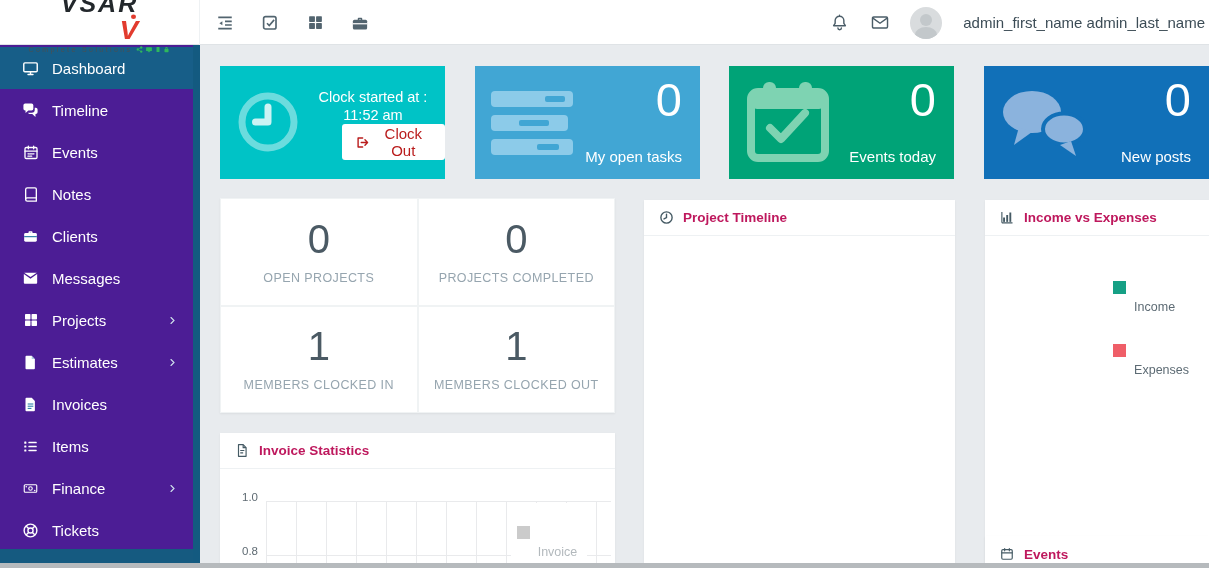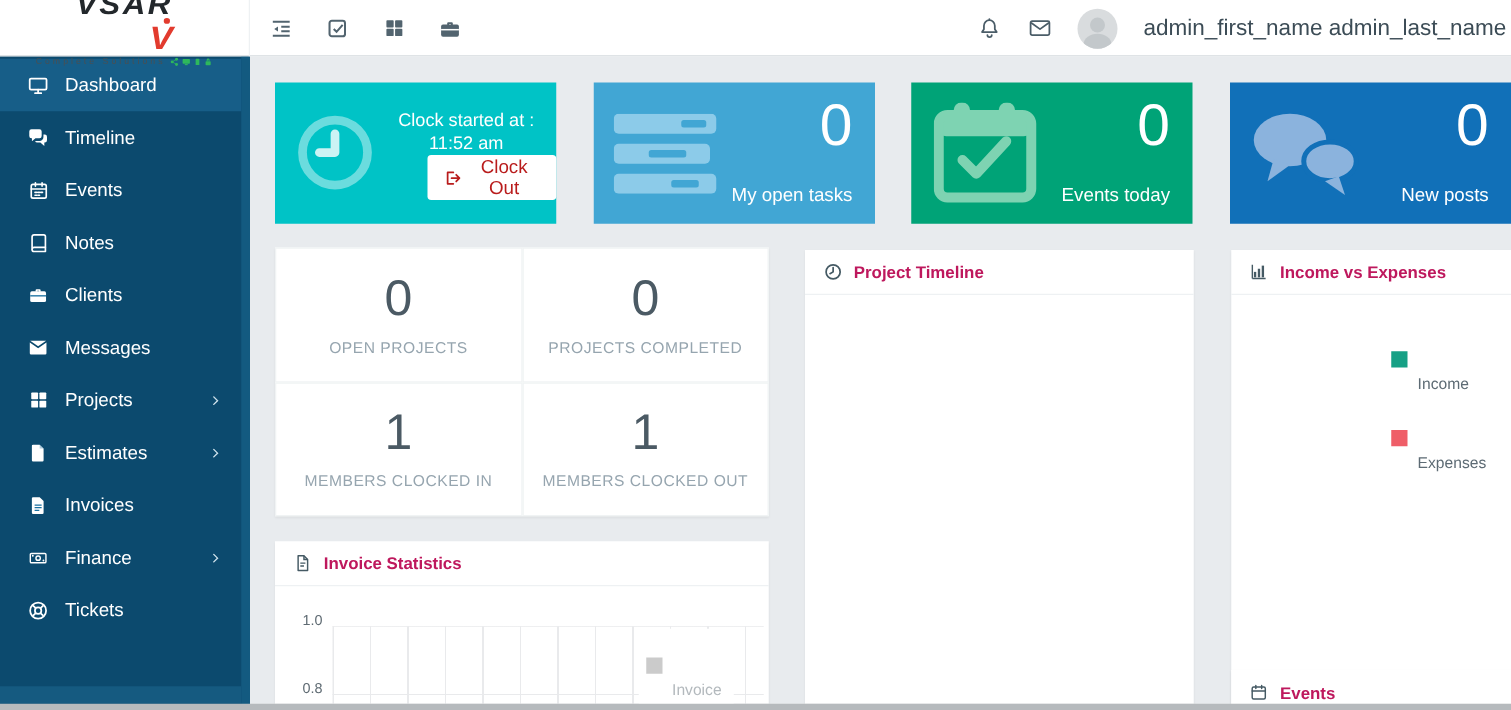--- a/index.html
+++ b/index.html
@@ -18,24 +18,24 @@
   .mini-icons { display:flex; gap:2px; align-items:center; }
 
   .top-icons { position:absolute; left:210px; top:0; height:45px; display:flex; align-items:center; gap:27px; padding-left:6px; }
   .top-icon { width:18px; height:18px; color:#52646f; cursor:pointer; display:flex; align-items:center; justify-content:center; }
 
   .header-right { position:absolute; right:4px; top:0; height:45px; display:flex; align-items:center; gap:21px; }
   .hdr-glyph { width:19px; height:19px; color:#4b5d68; cursor:pointer; }
   .avatar { width:32px; height:32px; border-radius:50%; background:#d9dcde; position:relative; overflow:hidden; cursor:pointer; }
   .avatar .head { position:absolute; left:10px; top:7px; width:12px; height:12px; border-radius:50%; background:#c3c8cb; }
   .avatar .body { position:absolute; left:5px; top:20px; width:22px; height:16px; border-radius:50%; background:#c3c8cb; }
-  .user-name { font-size:18px; color:#3c4c56; cursor:pointer; white-space:nowrap;text-align:right; }
+  .user-name { font-size:15px; color:#3c4c56; cursor:pointer; white-space:nowrap;text-align:right; }
 
   
-  .sidebar { position:absolute; top:45px; left:0; width:200px; height:523px; background:#0c4a6e; z-index:20; }
+  .sidebar { position:absolute; top:45px; left:0; width:200px; height:523px; background:#4c1d95; z-index:20; }
   .sidebar-scroll { position:absolute; right:0; top:0; width:7px; height:100%; background:#135a80; }
   .side-item { position:relative; height:42px; display:flex; align-items:center; cursor:pointer; width:193px; }
   .side-item.active { background:#175e88; }
   .side-icon { position:absolute; left:22px; width:17px; height:17px; color:#fff; display:flex; align-items:center; justify-content:center; }
   .side-label { position:absolute; left:52px; color:#fff; font-size:15px; }
   .side-caret { position:absolute; right:16px; width:9px; height:9px; color:#cfe2ec; }
   .side-bottom { position:absolute; bottom:5px; left:0; width:193px; height:14px; background:#155a80; }
 
   
   .card { position:absolute; top:66px; height:113px; width:225px; color:#fff; cursor:pointer; }
@@ -264,20 +264,33 @@
   <div class="side-item">
     <span class="side-icon">
         <svg width="15" height="16" viewBox="0 0 24 24" fill="#fff">
           <path d="M5 2h9l5 5v15a1.5 1.5 0 01-1.5 1.5h-12A1.5 1.5 0 014 22V3.5A1.5 1.5 0 015.5 2z"></path>
           <path d="M7.5 12h9M7.5 15.5h9M7.5 19h6" stroke="#1a71a1" stroke-width="1.6"></path>
         </svg>
       </span>
     <span class="side-label">Invoices</span>
   </div>
 
+  <div class="side-item">
+    <span class="side-icon">
+        <svg width="17" height="15" viewBox="0 0 24 24" fill="#fff">
+          <rect x="2" y="4" width="3.4" height="3.4" rx=".8"></rect>
+          <rect x="2" y="10.3" width="3.4" height="3.4" rx=".8"></rect>
+          <rect x="2" y="16.6" width="3.4" height="3.4" rx=".8"></rect>
+          <rect x="8.5" y="4.5" width="13.5" height="2.4" rx="1"></rect>
+          <rect x="8.5" y="10.8" width="13.5" height="2.4" rx="1"></rect>
+          <rect x="8.5" y="17.1" width="13.5" height="2.4" rx="1"></rect>
+        </svg>
+      </span>
+    <span class="side-label">Items</span>
+  </div>
 
   <div class="side-item">
     <span class="side-icon">
         <svg width="18" height="15" viewBox="0 0 24 24" fill="none" stroke="#fff" stroke-width="1.8">
           <rect x="2" y="6" width="20" height="12" rx="1.5"></rect>
           <circle cx="12" cy="12" r="2.8"></circle>
           <path d="M5.2 9h.01M18.8 15h.01" stroke-width="2.4" stroke-linecap="round"></path>
         </svg>
       </span>
     <span class="side-label">Finance</span>

